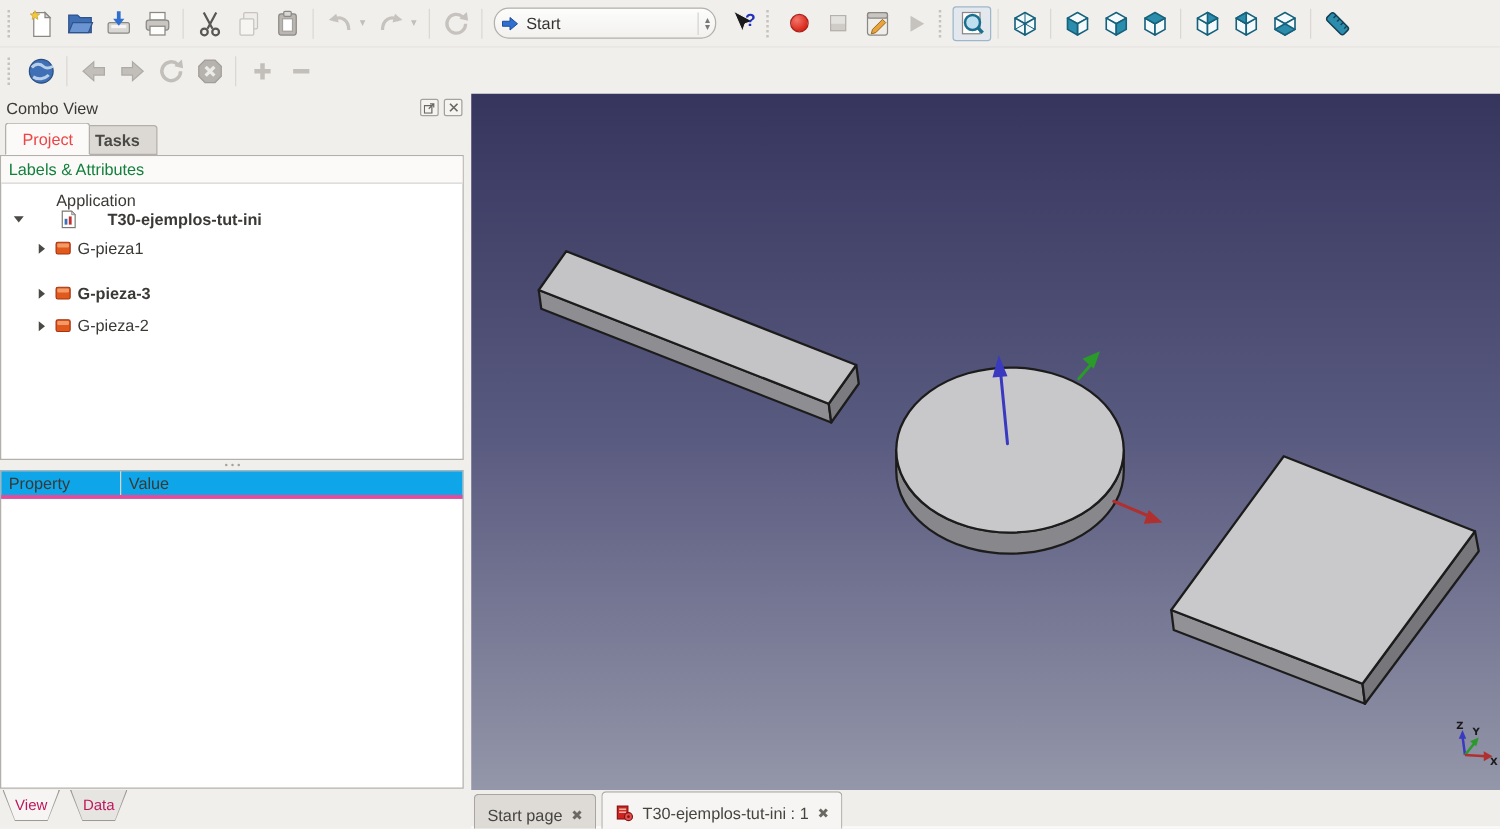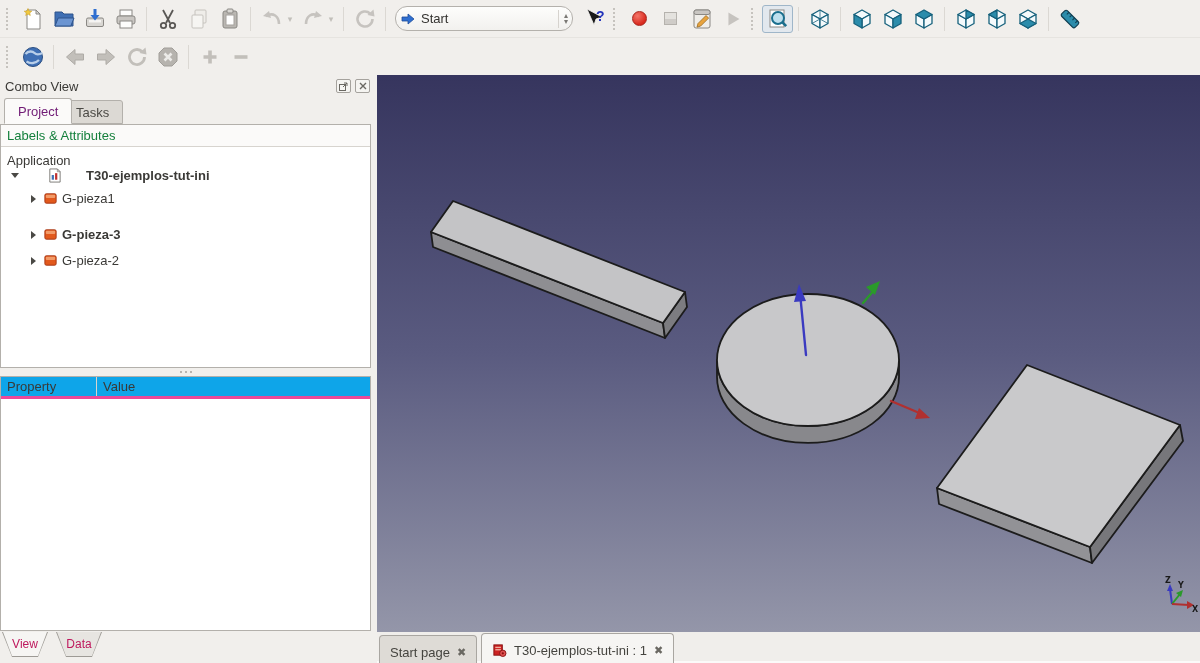--- a/index.html
+++ b/index.html
@@ -28,22 +28,22 @@
   #wb-combo .spin { display:flex; flex-direction:column; align-items:center; line-height:6px; font-size:8px; color:#7a7874; border-left:1px solid #d6d3ce; padding-left:5px; margin-left:4px; height:18px; justify-content:center; }
 
   
   #left-panel { position:absolute; top:75px; left:0; width:377px; height:588px; background:#f1efec; }
   #combo-title { position:absolute; top:4px; left:5px; color:#3a3936; }
   .win-btn { position:absolute; top:4px; width:15px; height:14px; border:1px solid #a5a29d; border-radius:2px; background:#f5f4f1; display:flex; align-items:center; justify-content:center; }
   #btn-float { right:26px; } #btn-close { right:7px; }
 
   .ptab { position:absolute; top:25px; height:24px; padding:0 13px; display:flex; align-items:center;
     border:1px solid #b3b0ab; border-radius:3px 3px 0 0; background:#dcd9d4; color:#4a4945; }
-  .ptab.active { background:#fbfaf9; height:26px; top:23px; z-index:2; border-bottom:1px solid #fbfaf9; color:#701a75; }
-  #tab-project { left:4px; } #tab-tasks { left:62px; }
+  .ptab.active { background:#fbfaf9; height:26px; top:23px; z-index:2; border-bottom:1px solid #fbfaf9; color:#ef4444; }
+  #tab-project { left:4px; } #tab-tasks { left:62px;font-weight:bold; }
 
   .frame { position:absolute; left:0; width:371px; border:1px solid #b3b0ab; background:#fff; }
   #tree-frame { top:49px; height:244px; }
   .frame-header { height:22px; background:#fbfaf9; border-bottom:1px solid #d7d4cf; display:flex; align-items:center; padding:0 6px; color:#15803d; }
   #prop-frame { top:301px; height:255px; }
   #prop-frame .cells { display:flex; height:22px; background:#0ea5e9; border-bottom:3px solid #ec4899; }
   #prop-frame .cell { display:flex; align-items:center; padding:0 6px; }
   #prop-frame .cell.c1 { width:96px; border-right:1px solid #d7d4cf; }
 
   #hsplit { position:absolute; top:293px; left:0; width:371px; height:8px; display:flex; align-items:center; justify-content:center; gap:3px; }
@@ -353,21 +353,21 @@
     </div>
     <div class="ptab" id="tab-tasks">
       <span>Tasks</span>
     </div>
 
     <div class="frame" id="tree-frame">
       <div class="frame-header">
         <span>Labels &amp; Attributes</span>
       </div>
 
-      <div class="trow" style="top:26px;">
+      <div class="trow" style="top:26px;margin-left:38px;">
         <span class="lbl" style="margin-left:6px;">Application</span>
       </div>
 
       <div class="trow" style="top:41px;gap:20px;">
         <span class="exp-open" style="margin-left:10px;"></span>
         <svg width="15" height="15" viewBox="0 0 16 16" style="margin-left:8px;">
           <path d="M3 1h8l3 3v11H3z" fill="#ffffff" stroke="#7a7874"></path>
           <path d="M11 1l3 3h-3z" fill="#d4d2ce" stroke="#7a7874" stroke-width="0.6"></path>
           <rect x="5" y="7.5" width="2.4" height="5" fill="#3f6fb4"></rect>
           <rect x="8.6" y="5.5" width="2.4" height="7" fill="#c03030"></rect>

